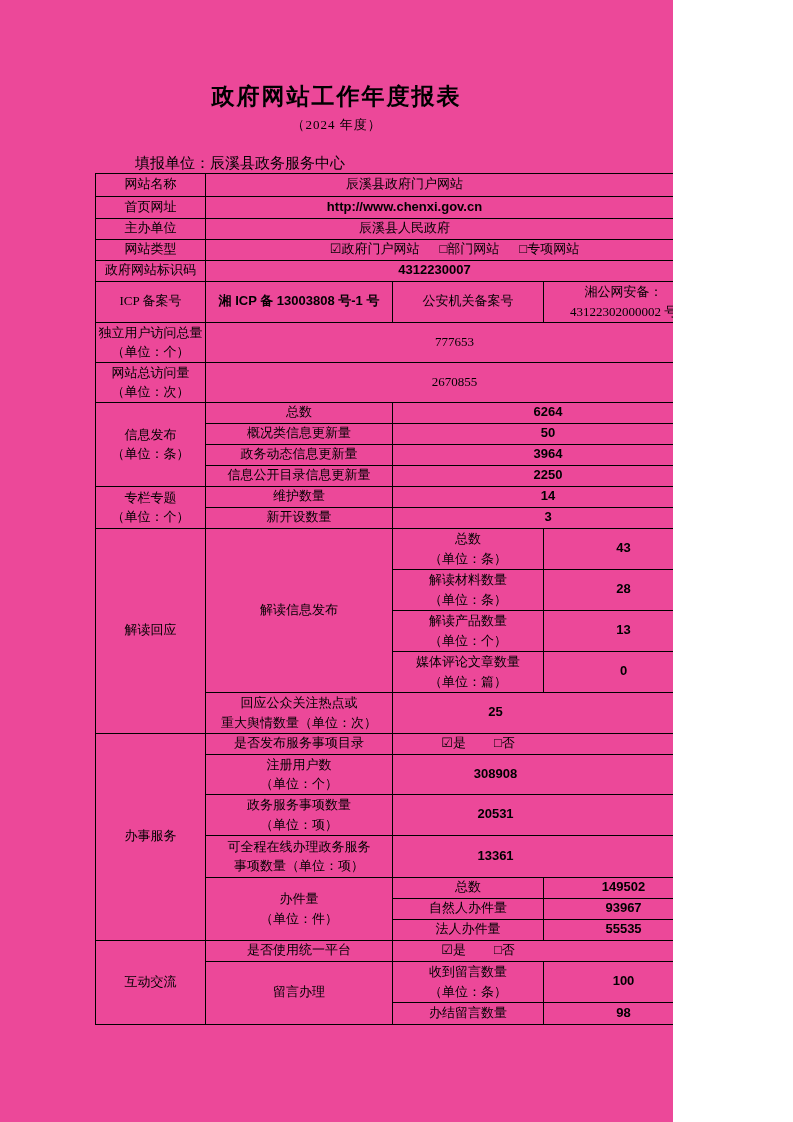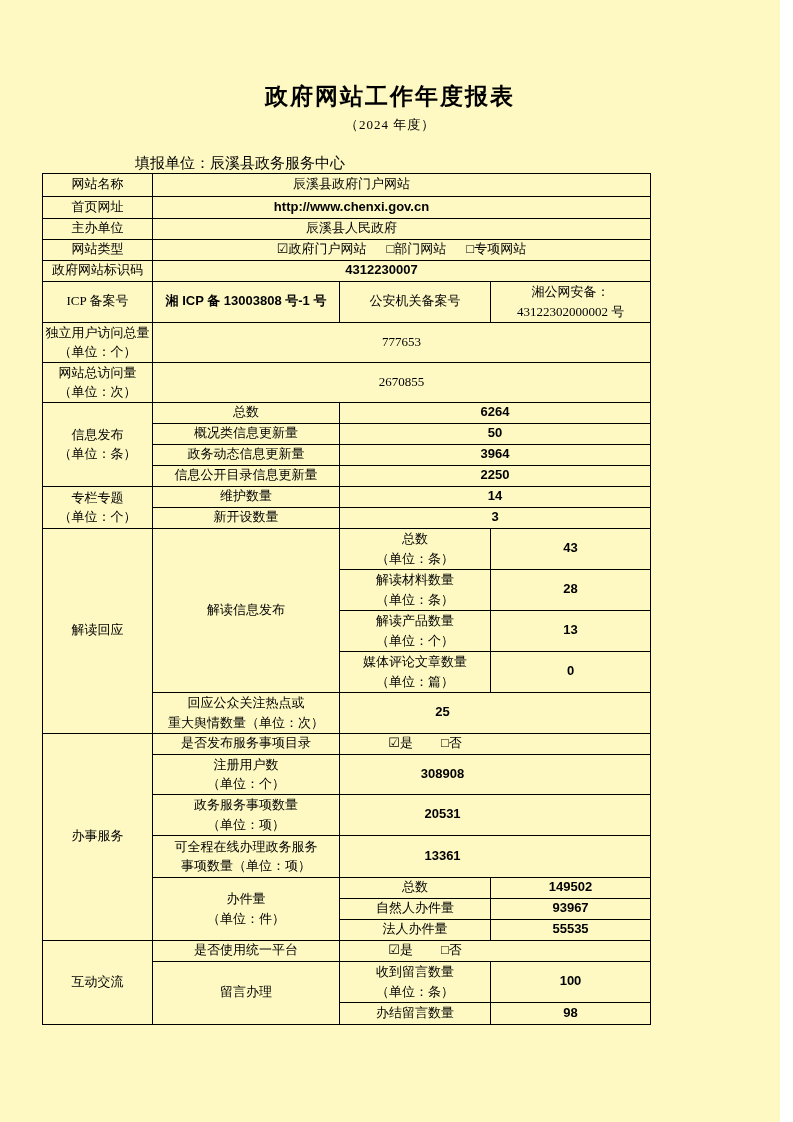--- a/index.html
+++ b/index.html
@@ -1,28 +1,28 @@
 <!DOCTYPE html>
 <html><head>
 <meta charset="utf-8">
 <style>
   html,body{margin:0;padding:0;background:#fff;}
   .page{
-    width:780px;height:1122px;background:#fef9c3;position:relative;
+    width:673px;height:1122px;background:#ec4899;position:relative;
     color:#000;font-family:"Liberation Serif","DejaVu Serif",serif;
     overflow:hidden;
   }
   .title{
     padding-top:82px;text-align:center;font-size:23px;font-weight:700;
     letter-spacing:2px;line-height:1.3;
   }
   .subtitle{text-align:center;font-size:13px;margin-top:4px;letter-spacing:1px;}
   .preparer{margin:20px 0 0 135px;font-size:15px;}
   table.report{
-    border-collapse:collapse;table-layout:fixed;margin-left:42px;width:608px;border-radius:17px;
+    border-collapse:collapse;table-layout:fixed;margin-left:95px;width:608px;border-radius:17px;
   }
   table.report td{
     border:1px solid #000;text-align:center;vertical-align:middle;
     font-size:13px;padding:0;line-height:1.45;
   }
   
   col.cA{width:110px}col.cB{width:187px}col.cC{width:151px}col.cD{width:160px}
   
   .h21{height:21px}.h22{height:22px}.h23{height:23px}.h38{height:38px}
   .h39{height:39px}.h40{height:40px}.h41{height:41px}.h42{height:42px}

